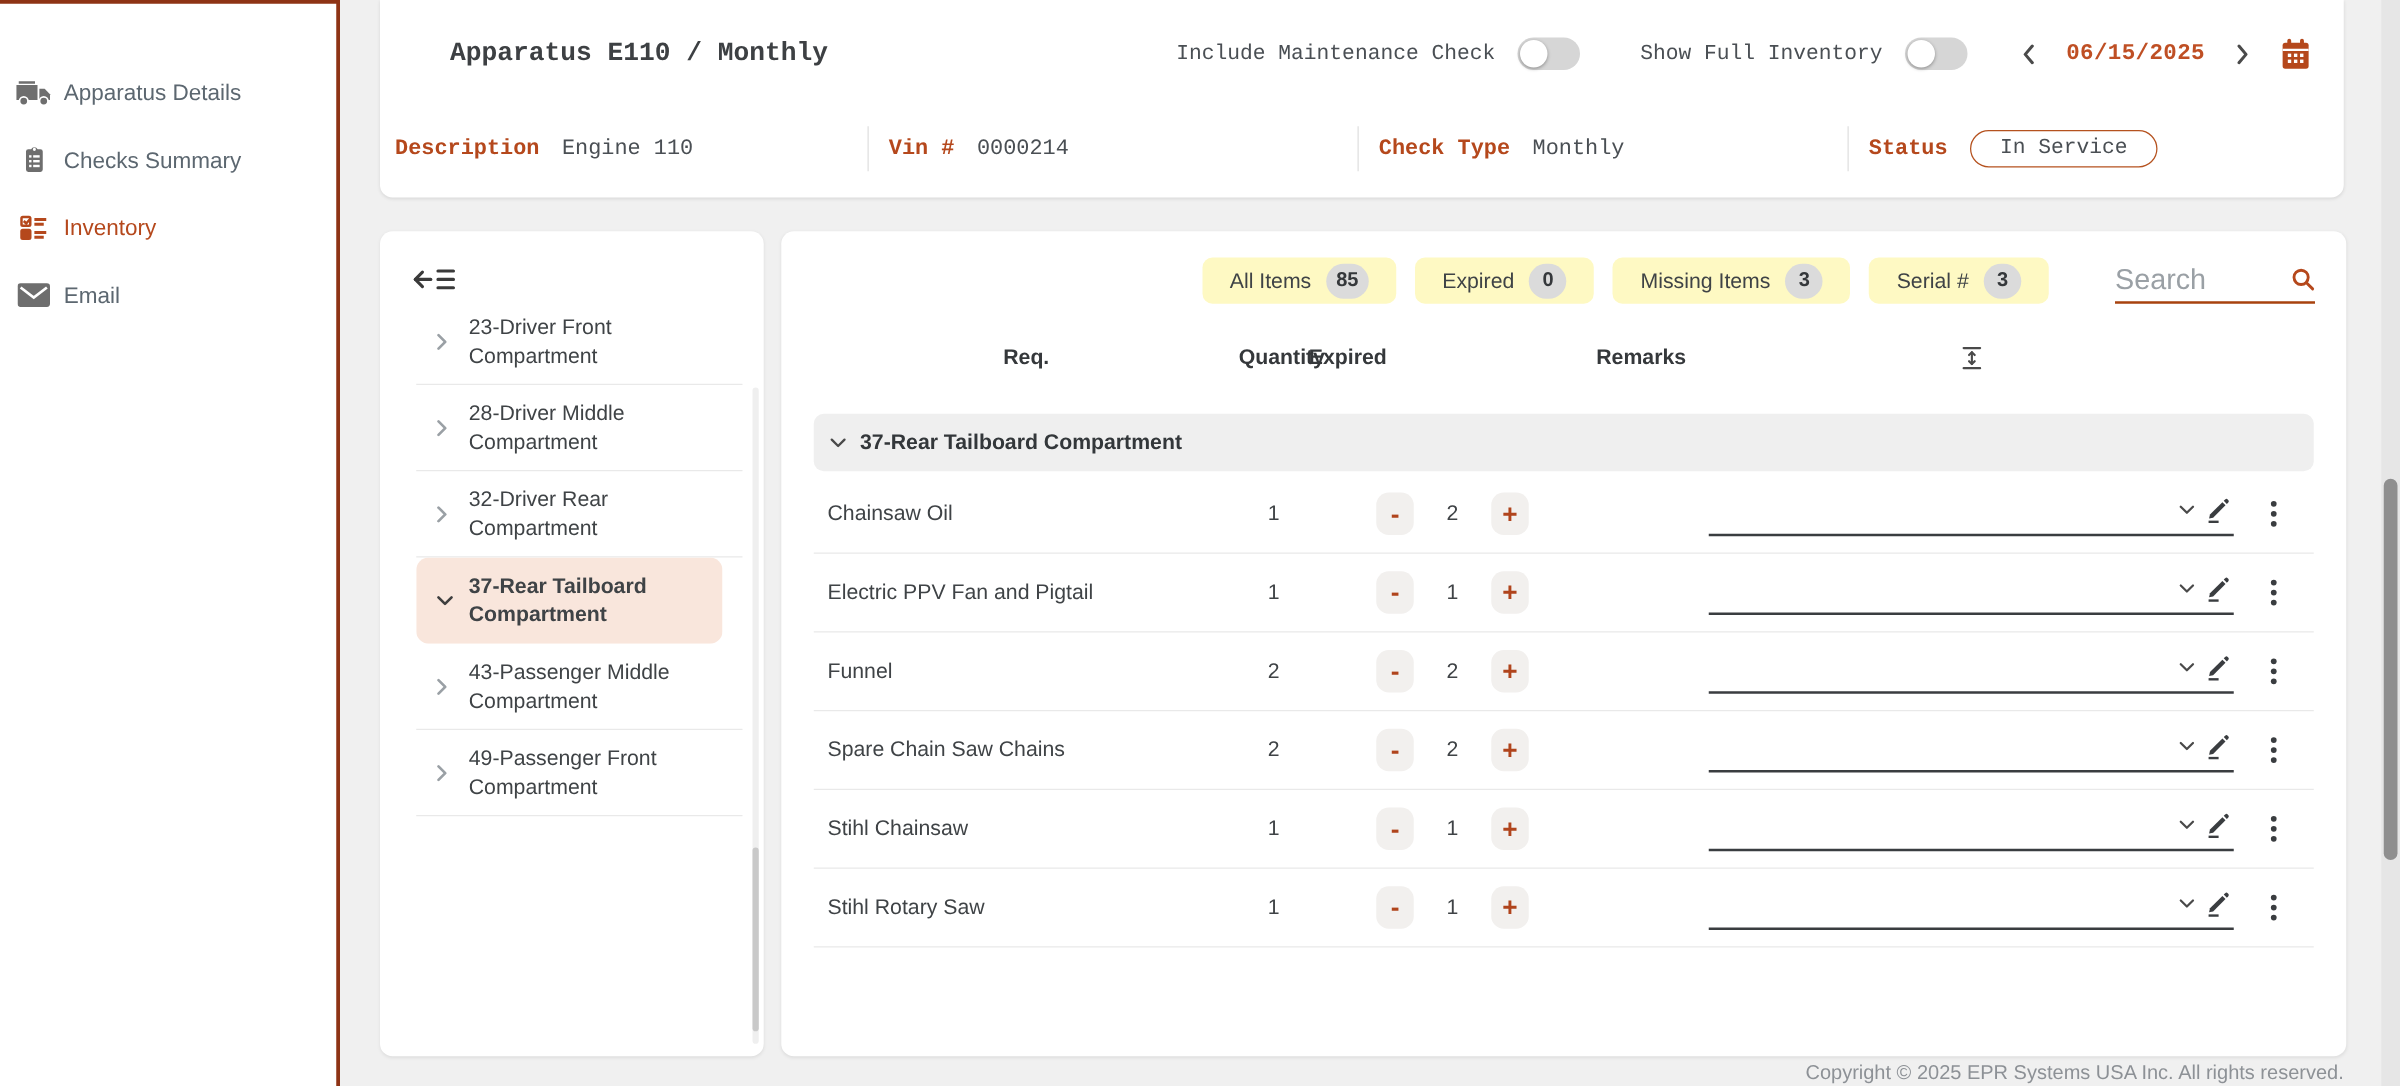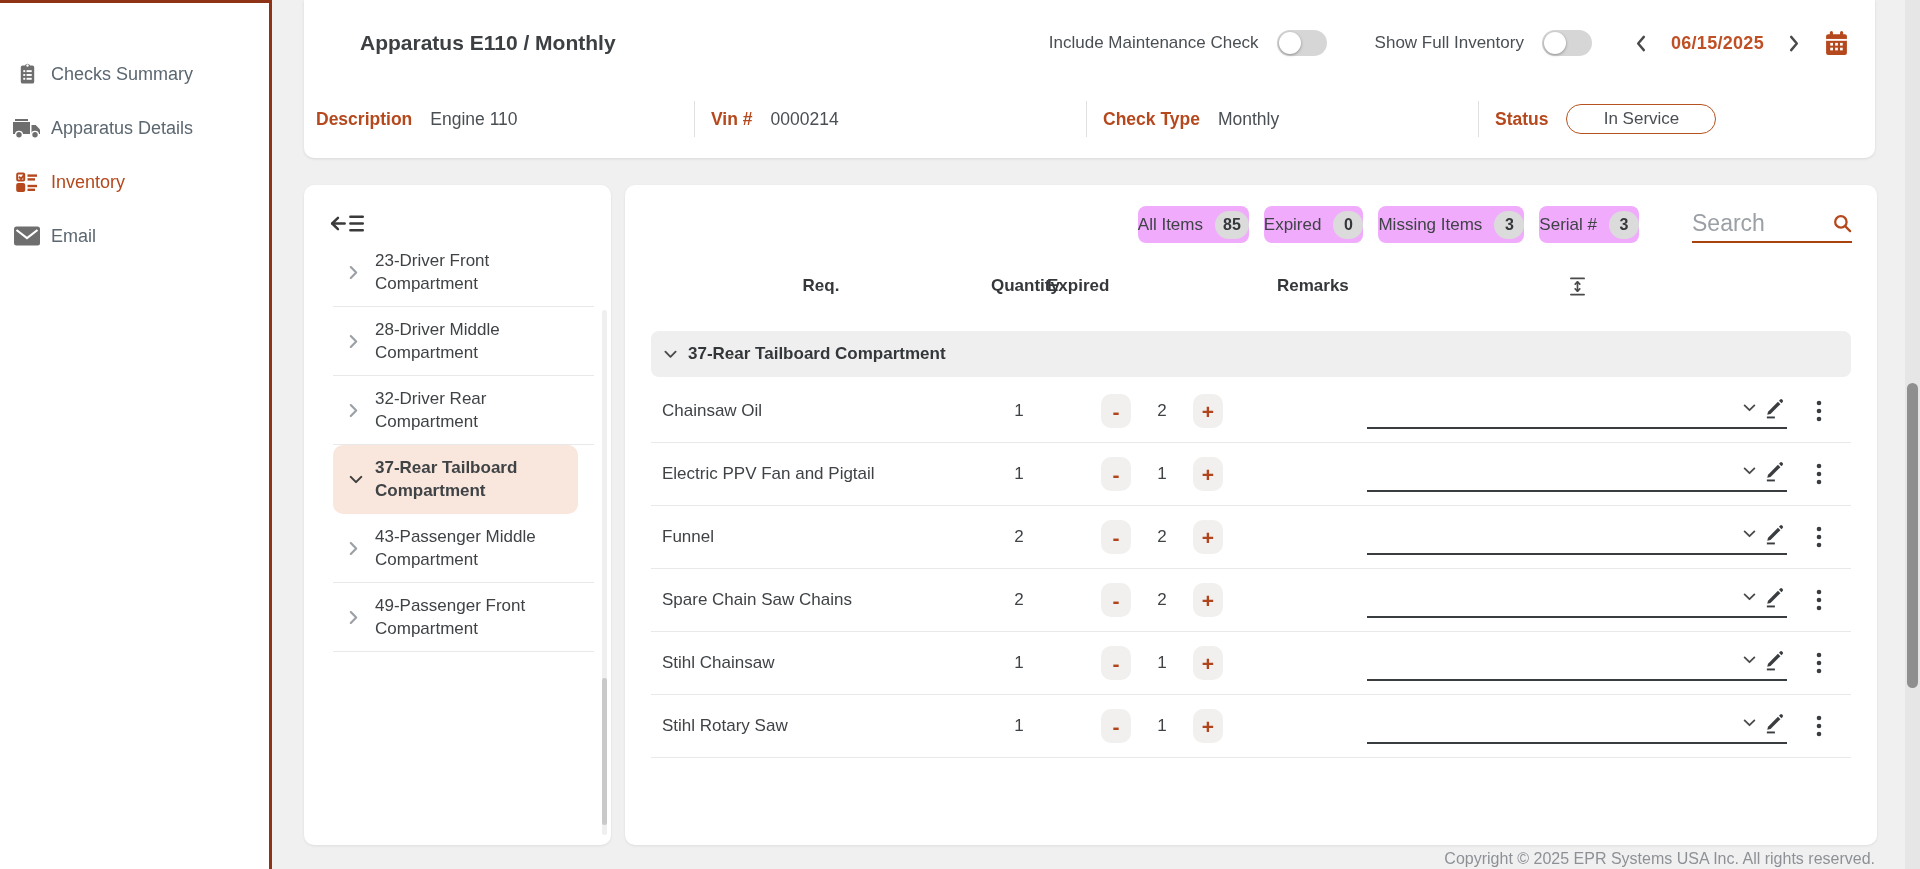--- a/index.html
+++ b/index.html
@@ -25,20 +25,21 @@
     font-size: 18px; color: #5c6770; cursor: pointer;
   }
   .side-icon { width: 28px; height: 26px; display:flex; align-items:center; justify-content:center; color:#6e6e6e; flex: none; }
   .side-item.active { color: #b5481c; }
   .side-item.active .side-icon { color: #b5481c; }
   
   .main { position: absolute; left: 304px; top: 0; width: 1571px; height: 869px; }
   .header-card {
     background: #fff; height: 158px; border-radius: 0 0 10px 10px;
     box-shadow: 0 1px 3px rgba(0,0,0,0.10);
+    font-family: Liberation Mono, monospace;
   }
   .title-row { display: flex; align-items: center; height: 72px; padding: 14px 26px 0 56px; }
   .page-title { font-size: 21px; font-weight: bold; color: #3d4043; }
   .title-controls { margin-left: auto; display: flex; align-items: center; }
   .toggle-group { display: flex; align-items: center; gap: 18px; margin-left: 48px; }
   .toggle-label { font-size: 17px; color: #4a4f54; }
   .toggle {
     width: 50px; height: 26px; border-radius: 13px; background: #d6d6d6;
     position: relative; cursor: pointer; flex: none;
   }
@@ -92,21 +93,21 @@
     background: #efefef; border-radius: 3px;
   }
   .loc-thumb { position: absolute; top: 70%; height: 28%; width: 5px; background: #c9c9c9; border-radius: 3px; }
   
   .table-card {
     width: 1252px; background: #fff; border-radius: 10px;
     box-shadow: 0 1px 3px rgba(0,0,0,0.08); position: relative; flex: none;
   }
   .tabs-row { display: flex; justify-content: flex-end; align-items: center; gap: 15px; padding: 21px 25px 0 0; }
   .tab-pill {
-    height: 37px; padding: 0 0; background: #f0abfc; border: none; border-radius: 8px;
+    height: 37px; padding: 0 22px; background: #fef9c3; border: none; border-radius: 8px;
     display: flex; align-items: center; gap: 12px; font-size: 17px; color: #3f4346;
     font-family: inherit; cursor: pointer;
   }
   .tab-badge {
     min-width: 30px; height: 28px; padding: 0 8px; background: #dbdbdb; border-radius: 14px;
     display: flex; align-items: center; justify-content: center;
     font-weight: bold; font-size: 16px; color: #35383b;
   }
   .search-box {
     display: flex; align-items: center; width: 160px; height: 37px;
@@ -157,47 +158,47 @@
   }
   
   .win-scrollbar { position: absolute; right: 0; top: 0; width: 15px; height: 869px; background: #e6e6e6; }
   .win-thumb { position: absolute; left: 2px; width: 11px; border-radius: 6px; background: #8f8f8f; top: 383px; height: 305px; }
 </style>
 </head>
 <body>
 
 <div class="sidebar">
   <nav class="side-nav" id="sidebar-nav">
+      <div class="side-item">
+        <span class="side-icon">
+          <svg viewBox="0 0 28 22" width="28" height="22" fill="currentColor">
+            <rect x="2" y="2" width="13" height="2"></rect>
+            <path d="M0 5h17v12H0z"></path>
+            <path d="M18.5 8h4.2L27 12.4V17h-8.5z"></path>
+            <circle cx="6" cy="17.8" r="3.4" stroke="#ffffff" stroke-width="1.4"></circle>
+            <circle cx="22" cy="17.8" r="3.4" stroke="#ffffff" stroke-width="1.4"></circle>
+          </svg>
+        </span>
+        <span class="side-label">Apparatus Details</span>
+      </div>
       <div class="side-item">
         <span class="side-icon">
           <svg viewBox="0 0 24 24" width="23" height="24" fill="currentColor">
             <path d="M17 3h-2.3a3 3 0 0 0-5.4 0H7a2 2 0 0 0-2 2v15a2 2 0 0 0 2 2h10a2 2 0 0 0 2-2V5a2 2 0 0 0-2-2zm-5-1.2a1.3 1.3 0 1 1 0 2.6 1.3 1.3 0 0 1 0-2.6z"></path>
             <g fill="#ffffff">
               <rect x="7.6" y="8" width="2" height="2"></rect>
               <rect x="11" y="8" width="5.4" height="2"></rect>
               <rect x="7.6" y="12" width="2" height="2"></rect>
               <rect x="11" y="12" width="5.4" height="2"></rect>
               <rect x="7.6" y="16" width="2" height="2"></rect>
               <rect x="11" y="16" width="5.4" height="2"></rect>
             </g>
           </svg>
         </span>
         <span class="side-label">Checks Summary</span>
-      </div>
-      <div class="side-item">
-        <span class="side-icon">
-          <svg viewBox="0 0 28 22" width="28" height="22" fill="currentColor">
-            <rect x="2" y="2" width="13" height="2"></rect>
-            <path d="M0 5h17v12H0z"></path>
-            <path d="M18.5 8h4.2L27 12.4V17h-8.5z"></path>
-            <circle cx="6" cy="17.8" r="3.4" stroke="#ffffff" stroke-width="1.4"></circle>
-            <circle cx="22" cy="17.8" r="3.4" stroke="#ffffff" stroke-width="1.4"></circle>
-          </svg>
-        </span>
-        <span class="side-label">Apparatus Details</span>
       </div>
       <div class="side-item active">
         <span class="side-icon">
           <svg viewBox="0 0 24 24" width="24" height="24" fill="none" stroke="currentColor">
             <rect x="2.2" y="3.5" width="7" height="7" rx="1" stroke-width="2"></rect>
             <path d="M4 6.8l2 2 3.2-3.8" stroke-width="2"></path>
             <rect x="2.2" y="14" width="7" height="7" rx="1" fill="currentColor" stroke-width="2"></rect>
             <g stroke-width="2.4">
               <path d="M12.5 5.6H22"></path>
               <path d="M12.5 9.4h7.5"></path>

